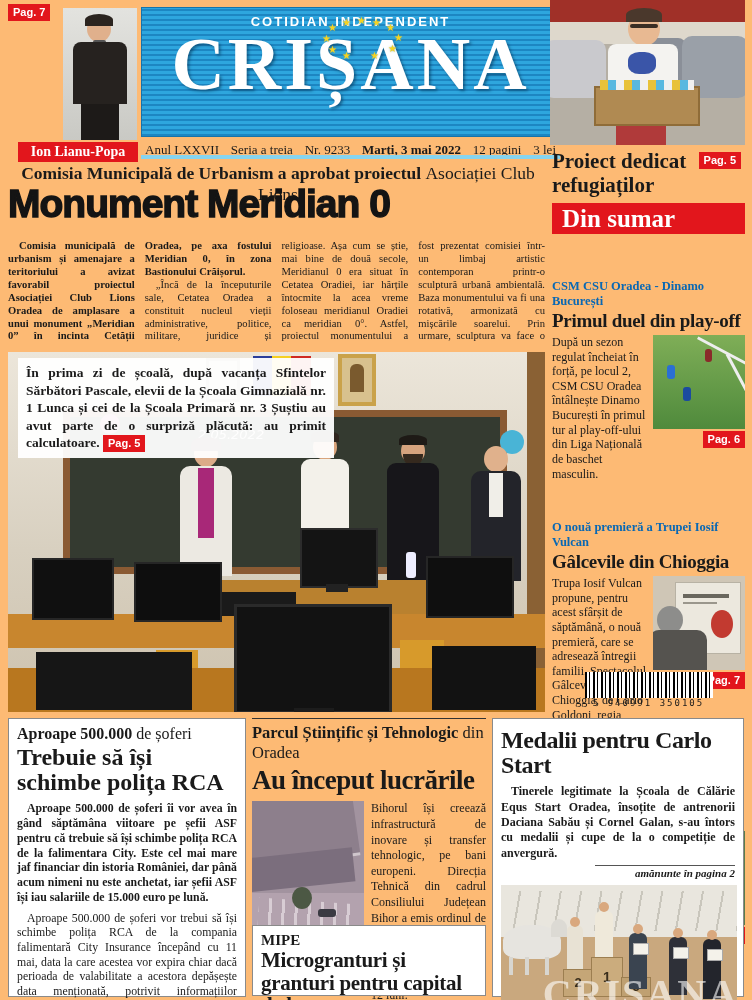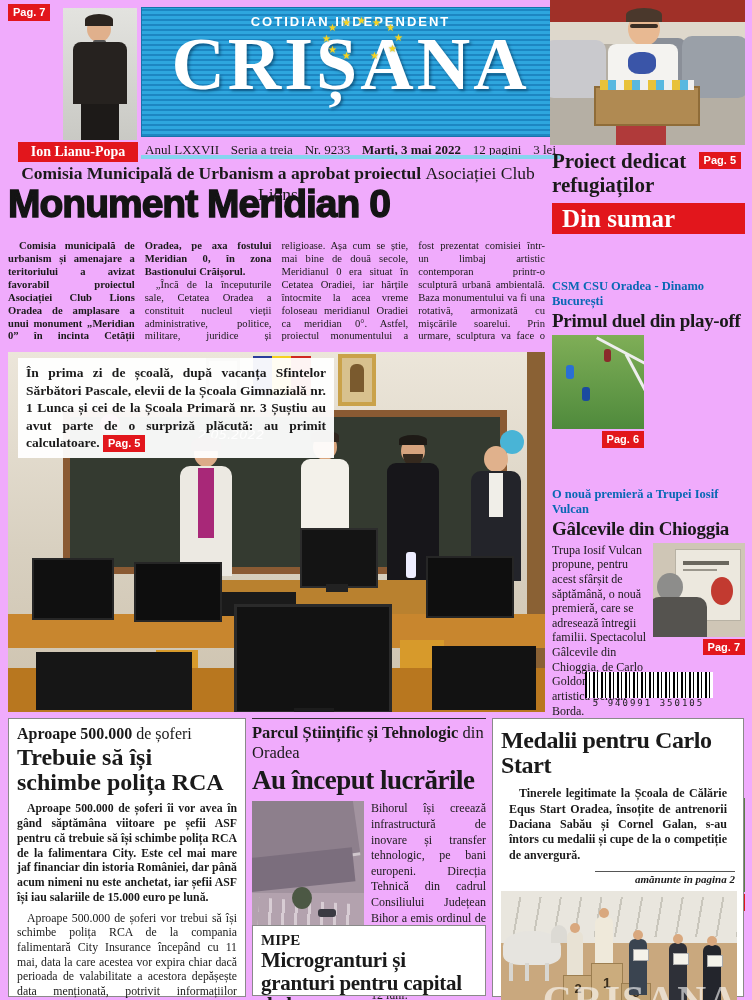--- a/index.html
+++ b/index.html
@@ -1,16 +1,16 @@
 <!DOCTYPE html>
 <html><head>
 <meta charset="utf-8">
 <style>
   html,body{margin:0;padding:0;background:#fff;}
-  .page{position:relative;width:752px;height:1000px;background:#f0abfc;overflow:hidden;
+  .page{position:relative;width:752px;height:1000px;background:#fdba74;overflow:hidden;
         font-family:"Liberation Serif",serif;color:#1a1a1a;}
   .abs{position:absolute;}
   
   .pag-badge{display:inline-block;background:#e2161c;color:#fff;
     font:bold 11px/1.35 "Liberation Sans",sans-serif;padding:1px 5px;white-space:nowrap;}
   
   .masthead{left:141px;top:7px;width:419px;height:130px;
     background:repeating-linear-gradient(0deg,#1d86c2 0 2px,#2ea6de 2px 5px);
     border:1px solid #1673ab;box-sizing:border-box;text-align:center;}
   .tagline{margin-top:6px;color:#fff;font:bold 13px "Liberation Sans",sans-serif;letter-spacing:2px;}
@@ -70,21 +70,21 @@
   .parc-rule{border-top:1.5px solid #333;padding-top:4px;}
   .parc-head{font:bold 27px/1.05 "Liberation Serif",serif;margin:3px 0 7px;letter-spacing:-.5px;}
   .parc-flex{display:flex;gap:7px;}
   .parc-img{width:112px;height:150px;flex:0 0 112px;position:relative;overflow:hidden;background:#a2939f;}
   .parc-body{flex:1;font-size:12px;line-height:1.3;text-align:justify;}
   .mipe{left:252px;top:925px;width:234px;height:71px;}
   .mipe-k{font:bold 15px "Liberation Serif",serif;}
   .mipe-h{font:bold 21px/1.08 "Liberation Serif",serif;letter-spacing:-.3px;}
   .equs{left:492px;top:718px;width:252px;height:279px;}
   .equs-head{font:bold 24px/1.05 "Liberation Serif",serif;margin:3px 0 6px;letter-spacing:-.4px;}
-  .equs-lead{font-weight:bold;font-size:12px;line-height:1.28;text-align:justify;margin:8px;text-indent:10px;}
+  .equs-lead{font-weight:bold;font-size:12px;line-height:1.28;text-align:justify;margin:0;text-indent:10px;}
   .equs-cont{font:italic bold 11px "Liberation Serif",serif;text-align:right;margin-top:4px;
     border-top:1px solid #555;width:60%;margin-left:auto;padding-top:1px;}
   .equs-photo{position:relative;width:236px;height:128px;margin-top:6px;overflow:hidden;background:#c9a87e;}
   .watermark{position:absolute;right:-2px;bottom:-4px;font:bold 40px "Liberation Serif",serif;
     color:rgba(255,255,255,.6);letter-spacing:2px;}
   .sh{position:absolute;} 
 </style>
 </head>
 <body>
 
@@ -223,20 +223,21 @@
   </div>
 
   <div class="din-sumar abs">Din sumar</div>
 
   <div class="summary abs">
 
     <div class="sum-item">
       <div class="sum-kicker">CSM CSU Oradea - Dinamo București</div>
       <div class="sum-head">Primul duel din play-off</div>
       <div class="sum-flex">
+        <div class="sum-body">După un sezon regulat încheiat în forță, pe locul 2, CSM CSU Oradea întâlnește Dinamo București în primul tur al play-off-ului din Liga Națională de baschet masculin.</div>
         <div class="sum-media">
           <div class="sum-photo" style="background:linear-gradient(#7fae57,#4f8a3c);">
             <div class="sh" style="left:40px;top:20px;width:80px;height:3px;background:#eee;transform:rotate(28deg);"></div>
             <div class="sh" style="left:58px;top:44px;width:60px;height:3px;background:#eee;transform:rotate(62deg);"></div>
             <div class="sh" style="left:14px;top:30px;width:8px;height:14px;background:#2a6fd4;border-radius:3px;"></div>
             <div class="sh" style="left:52px;top:14px;width:7px;height:13px;background:#8a2a2a;border-radius:3px;"></div>
             <div class="sh" style="left:30px;top:52px;width:8px;height:14px;background:#1b4ba0;border-radius:3px;"></div>
           </div>
           <span class="pag-badge">Pag. 6</span>
         </div>

